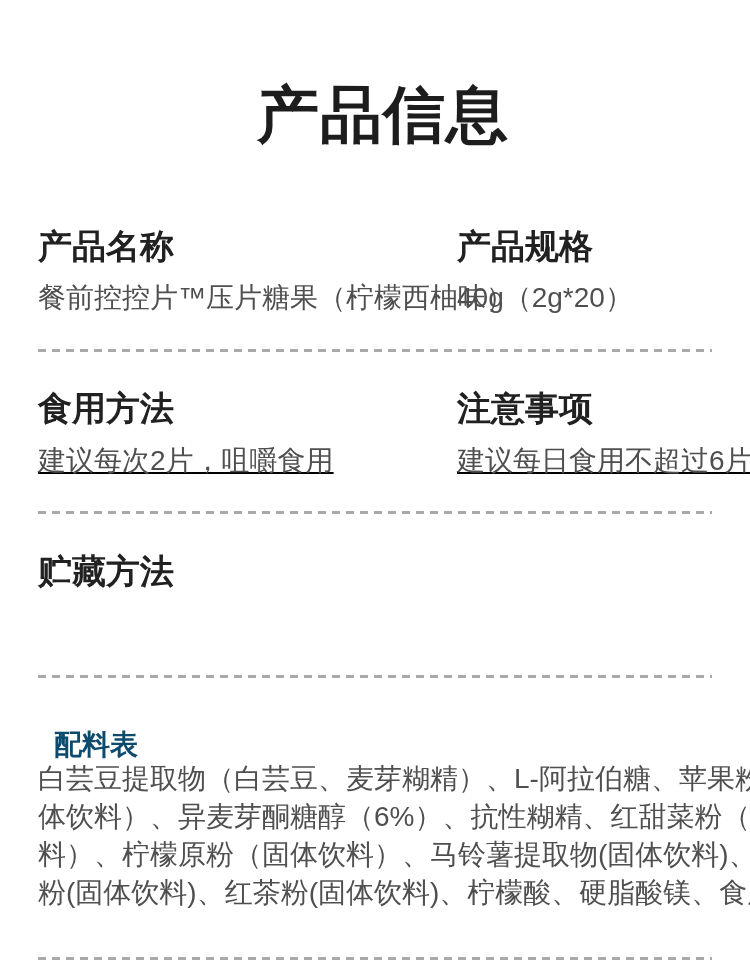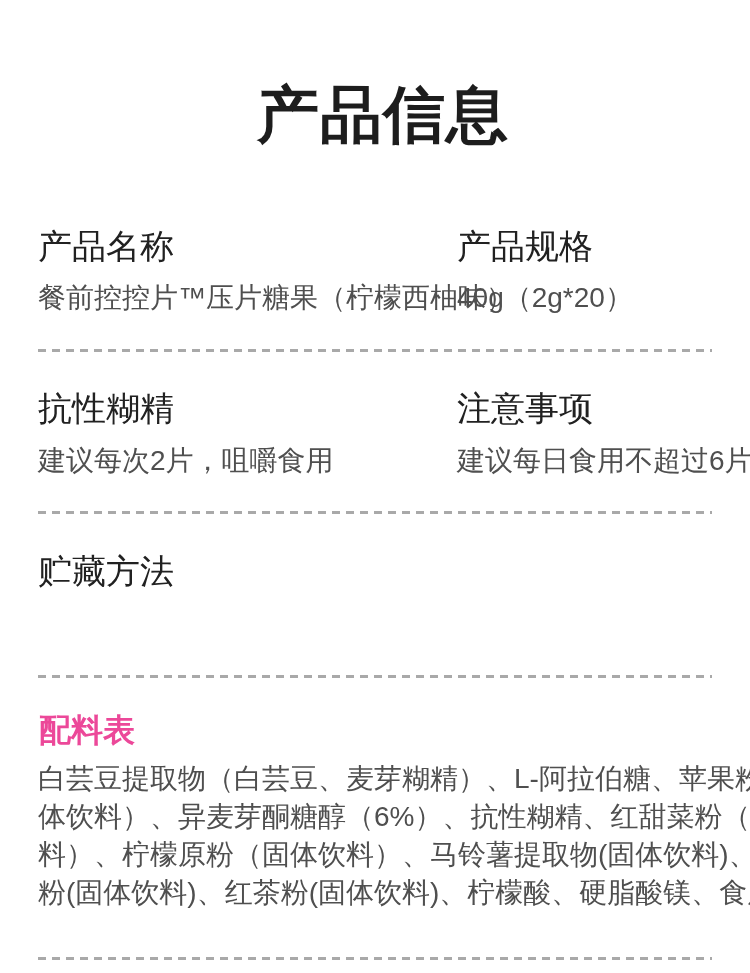--- a/index.html
+++ b/index.html
@@ -32,36 +32,36 @@
   .cell {
     position: absolute;
     white-space: nowrap;
   }
   .cell.left-col  { left: 38px; }
   .cell.right-col { left: 457px; }
   .cell h2 {
     margin: 0;
     font-size: 34px;
     line-height: 34px;
-    font-weight: 400;
+    font-weight: 700;
     color: #212121;
   }
   .cell .body-line,
   .body-line {
     margin: 0;
     font-size: 28px;
     line-height: 36px;
     font-weight: 400;
     color: #4f4f4f;
   }
   
   .r1-head { top: 229px; }
   .r1-body { top: 280px; }
   .r2-head { top: 391px; }
-  .r2-body { top: 443px; }
+  .r2-body { top: 443px; text-decoration: underline; }
   .r3-head { top: 554px; text-align: right; }
   .r3-body { top: 606px; }
 
   .divider {
     position: absolute;
     left: 38px;
     width: 674px;
     height: 3px;
     background-image: repeating-linear-gradient(
       to right,
@@ -71,25 +71,25 @@
   }
   .divider-1 { top: 349px; }
   .divider-2 { top: 511px; }
   .divider-3 { top: 675px; }
   .divider-4 { top: 957px; }
 
   .ingredients-heading {
     position: absolute;
     left: 38px;
     top: 712px;
-    margin: 1px;
-    font-size: 32px;
+    margin: 16px;
+    font-size: 28px;
     line-height: 34px;
     font-weight: 800;
-    color: #ec4899;
+    color: #0c4a6e;
   }
   .ingredients-body {
     position: absolute;
     left: 38px;
     top: 760px;
     width: 676px;
     margin: 0;
   }
   .ingredients-body .ing-line {
     font-size: 28px;
@@ -114,21 +114,21 @@
   <div class="cell left-col r1-body">
     <p class="body-line">餐前控控片™压片糖果（柠檬西柚味）</p>
   </div>
   <div class="cell right-col r1-body">
     <p class="body-line">40g（2g*20）</p>
   </div>
 
   <div class="divider divider-1"></div>
 
   <div class="cell left-col r2-head">
-    <h2>抗性糊精</h2>
+    <h2>食用方法</h2>
   </div>
   <div class="cell left-col r2-body">
     <p class="body-line">建议每次2片，咀嚼食用</p>
   </div>
   <div class="cell right-col r2-head">
     <h2>注意事项</h2>
   </div>
   <div class="cell right-col r2-body">
     <p class="body-line">建议每日食用不超过6片</p>
   </div>

